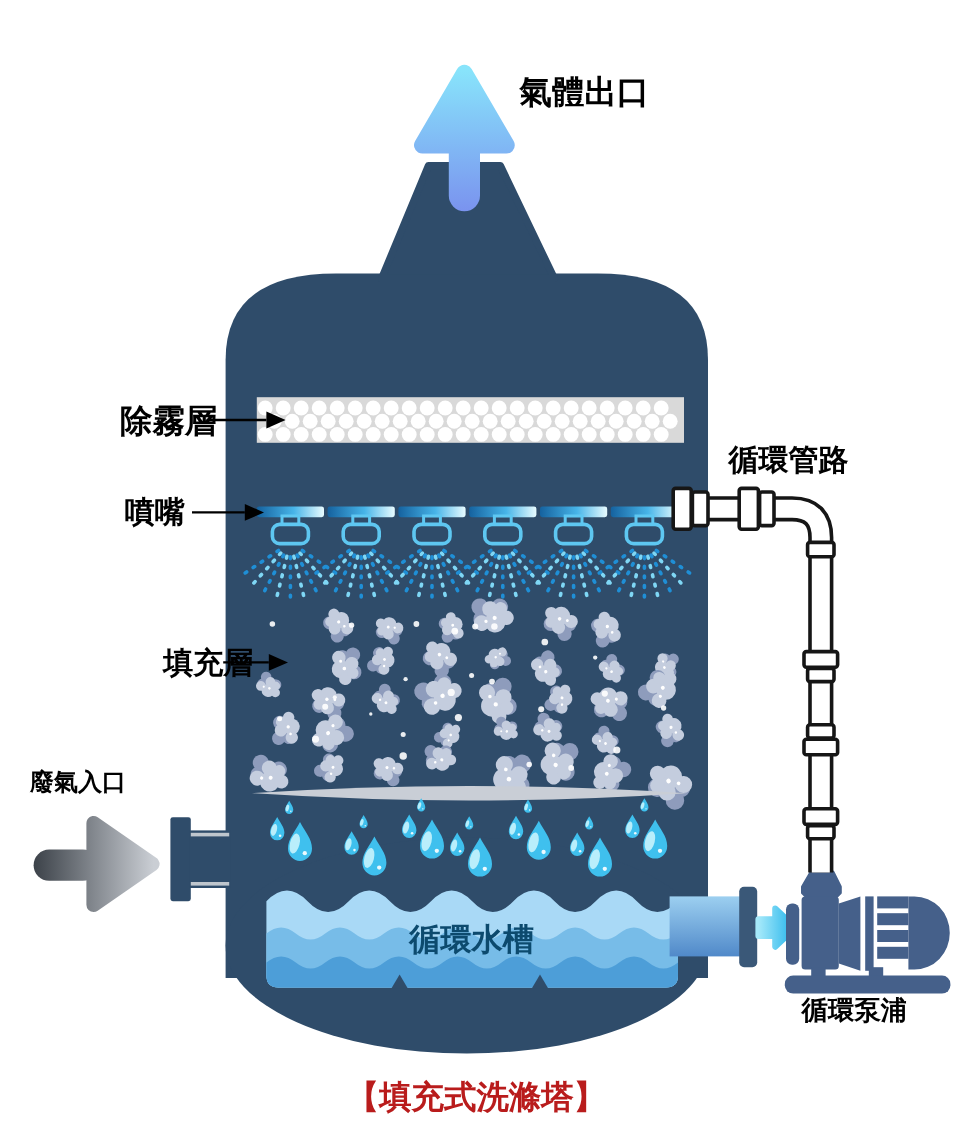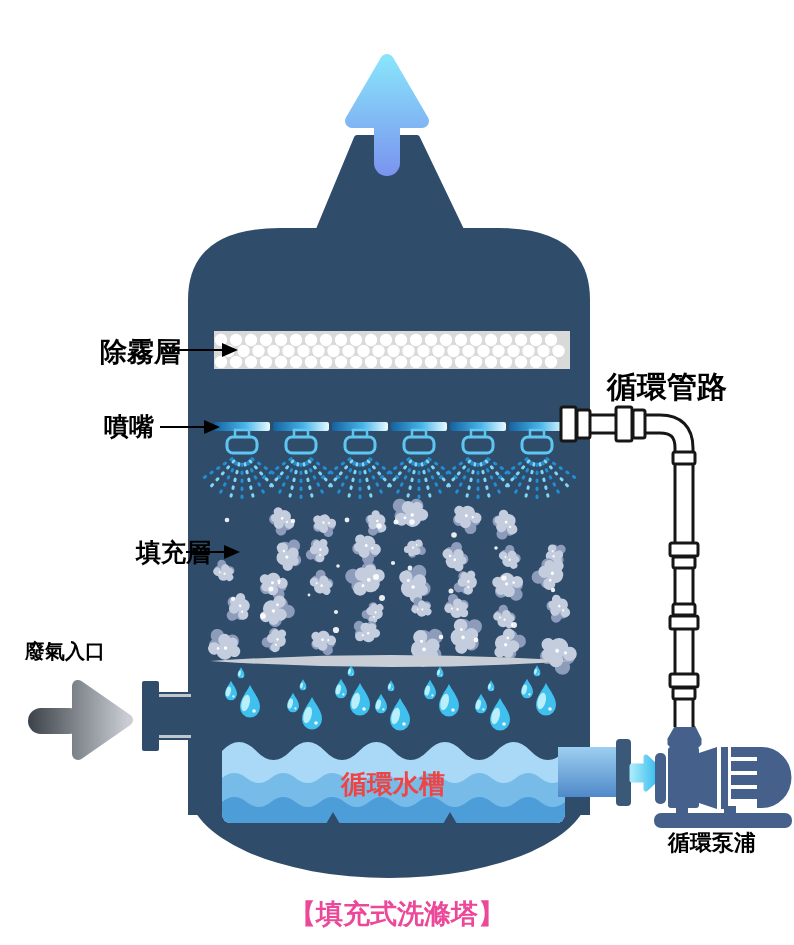--- a/index.html
+++ b/index.html
@@ -5,25 +5,25 @@
   html,body{margin:0;padding:0;background:#fff;}
   .stage{position:relative;width:794px;height:945px;background:#ffffff;overflow:hidden;
          font-family:"DejaVu Sans","Liberation Sans",sans-serif;}
   .stage svg{position:absolute;left:0;top:0;}
   .lbl{position:absolute;color:#000;font-weight:600;white-space:nowrap;line-height:1.1;}
   .lbl-gas-outlet{left:433px;top:63px;font-size:27px;}
   .lbl-demister{left:100px;top:337px;font-size:27px;}
   .lbl-nozzle{left:104px;top:413px;font-size:25px;}
   .lbl-packing{left:95px;top:539px;font-size:25px;margin-left:41px;}
   .lbl-gas-inlet{left:25px;top:640px;font-size:20px;}
-  .lbl-circ-pipe{left:607px;top:370px;font-size:30px;}
-  .lbl-water-tank{left:341px;top:770px;font-size:26px;color:#ef4444;}
+  .lbl-circ-pipe{left:607px;top:370px;font-size:25px;}
+  .lbl-water-tank{left:341px;top:770px;font-size:26px;color:#0c4a6e;}
   .lbl-pump{left:668px;top:831px;font-size:22px;}
   .title{position:absolute;left:0;right:0;top:896px;text-align:center;
-         font-size:27px;font-weight:700;color:#ec4899;}
+         font-size:27px;font-weight:700;color:#b91c1c;}
 </style>
 </head>
 <body>
 
 <div class="stage">
 
 <svg id="diagram" width="794" height="945" viewBox="0 0 794 945">
   <defs>
     <linearGradient id="gGas" gradientUnits="userSpaceOnUse" x1="387" y1="176" x2="387" y2="58">
       <stop offset="0" stop-color="#7a93ef"></stop>
@@ -384,20 +384,21 @@
     <rect x="374" y="98" width="26" height="78" rx="13" fill="url(#gGas)"></rect>
     <path d="M352,121 L422,121 L387,61 Z" fill="url(#gGas)" stroke="url(#gGas)" stroke-width="14" stroke-linejoin="round"></path>
   </g>
 
   <g>
     <rect x="28" y="708" width="54" height="26" rx="13" fill="url(#gInlet)"></rect>
     <path d="M78,686 L78,754 L127,720 Z" fill="url(#gInlet)" stroke="url(#gInlet)" stroke-width="12" stroke-linejoin="round"></path>
   </g>
 </svg>
 
+<div class="lbl lbl-gas-outlet">氣體出口</div>
 <div class="lbl lbl-demister">除霧層</div>
 <div class="lbl lbl-nozzle">噴嘴</div>
 <div class="lbl lbl-packing">填充層</div>
 <div class="lbl lbl-gas-inlet">廢氣入口</div>
 <div class="lbl lbl-circ-pipe">循環管路</div>
 <div class="lbl lbl-water-tank">循環水槽</div>
 <div class="lbl lbl-pump">循環泵浦</div>
 <div class="title">【填充式洗滌塔】</div>
 
 </div>

